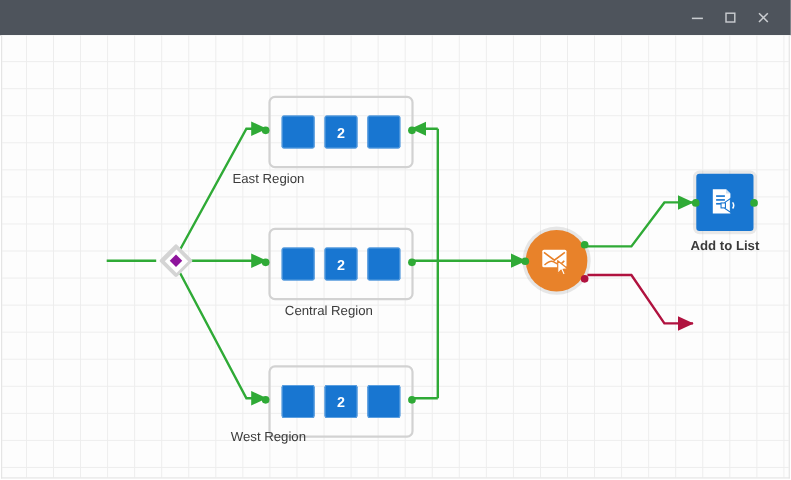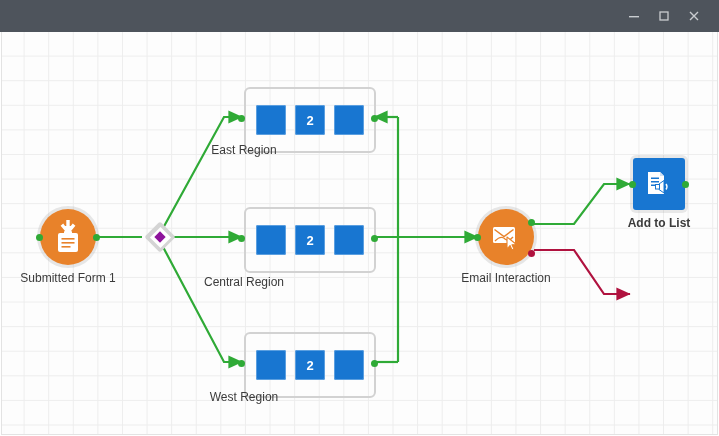--- a/index.html
+++ b/index.html
@@ -146,63 +146,47 @@
         <path d="M372,330 L396,330" stroke="#2faa36"></path>
 
         <path d="M372,205 L476,205" stroke="#2faa36" marker-end="url(#arrG)"></path>
 
         <path d="M532,192 L572,192 L602,152 L628,152" stroke="#2faa36" marker-end="url(#arrG)"></path>
 
         <path d="M532,218 L572,218 L602,262 L628,262" stroke="#b0123f" marker-end="url(#arrR)"></path>
       </g>
     </svg>
 
-    <div class="node" style="left:38px;top:177px;">
-      <div class="circle-node">
-        <svg width="30" height="34" viewBox="0 0 30 34">
-          <path d="M15 1 L15 9 M15 12 L10 6 M15 12 L20 6" stroke="#fff" stroke-width="3.4" fill="none" stroke-linecap="square"></path>
-          <path d="M15 12.5 L9.5 6 L20.5 6 Z" fill="#fff"></path>
-          <rect x="5" y="13" width="20" height="19" rx="2" fill="#fff"></rect>
-          <rect x="11" y="11" width="8" height="4" rx="1" fill="#fff"></rect>
-          <rect x="8.5" y="18" width="13" height="1.6" fill="#e8822a"></rect>
-          <rect x="8.5" y="22" width="13" height="1.6" fill="#e8822a"></rect>
-          <rect x="8.5" y="26" width="9" height="1.6" fill="#e8822a"></rect>
-        </svg>
-      </div>
-      <div class="port" style="left:-4px;top:25px;"></div>
-      <div class="port" style="left:53px;top:25px;"></div>
-      <div class="node-label" style="top:62px;">Submitted Form 1</div>
-    </div>
 
     <div class="diamond-wrap" style="left:141px;top:188px;">
       <div class="dia dia-outer"></div>
       <div class="dia dia-mid"></div>
       <div class="dia dia-inner"></div>
     </div>
 
     <div class="node" style="left:242px;top:55px;">
       <div class="region">
         <div class="tile"></div>
         <div class="tile">2</div>
         <div class="tile"></div>
       </div>
       <div class="port" style="left:-6px;top:28px;"></div>
       <div class="port" style="left:127px;top:28px;"></div>
-      <div class="node-label" style="top:56px;">East Region</div>
+      <div class="node-label" style="top:68px;">East Region</div>
     </div>
 
     <div class="node" style="left:242px;top:175px;">
       <div class="region">
         <div class="tile"></div>
         <div class="tile">2</div>
         <div class="tile"></div>
       </div>
       <div class="port" style="left:-6px;top:28px;"></div>
       <div class="port" style="left:127px;top:28px;"></div>
-      <div class="node-label" style="top:68px;">Central Region</div>
+      <div class="node-label" style="top:68px;text-align:right;">Central Region</div>
     </div>
 
     <div class="node" style="left:242px;top:300px;">
       <div class="region">
         <div class="tile"></div>
         <div class="tile">2</div>
         <div class="tile"></div>
       </div>
       <div class="port" style="left:-6px;top:28px;"></div>
       <div class="port" style="left:127px;top:28px;"></div>
@@ -214,21 +198,20 @@
         <svg width="30" height="28" viewBox="0 0 30 28">
           <rect x="2" y="4" width="22" height="16" rx="1.5" fill="#fff"></rect>
           <path d="M3.5 6.5 L13 13.5 L22.5 6.5" stroke="#e8822a" stroke-width="1.5" fill="none"></path>
           <path d="M4 18 Q10 12 14 16 Q18 19 22 14" stroke="#e8822a" stroke-width="1.3" fill="none"></path>
           <path d="M16 14 L16 26 L19 22.5 L21 27 L23 26 L21 21.8 L25.5 21.5 Z" fill="#fff" stroke="#e8822a" stroke-width="1.1" stroke-linejoin="round"></path>
         </svg>
       </div>
       <div class="port" style="left:-4px;top:25px;"></div>
       <div class="port" style="left:50px;top:10px;"></div>
       <div class="port red" style="left:50px;top:41px;"></div>
-      <div class="node-label" style="top:62px;">Email Interaction</div>
     </div>
 
     <div class="node" style="left:631px;top:126px;font-weight:bold;">
       <div class="square-node">
         <svg width="30" height="28" viewBox="0 0 30 28">
           <path d="M4 2 L16 2 L20 6 L20 24 L4 24 Z" fill="#fff"></path>
           <path d="M16 2 L16 6 L20 6 Z" fill="#cfe0f2"></path>
           <rect x="7" y="7.5" width="8" height="1.5" fill="#1876d1"></rect>
           <rect x="7" y="11" width="8" height="1.5" fill="#1876d1"></rect>
           <rect x="7" y="14.5" width="5" height="1.5" fill="#1876d1"></rect>

